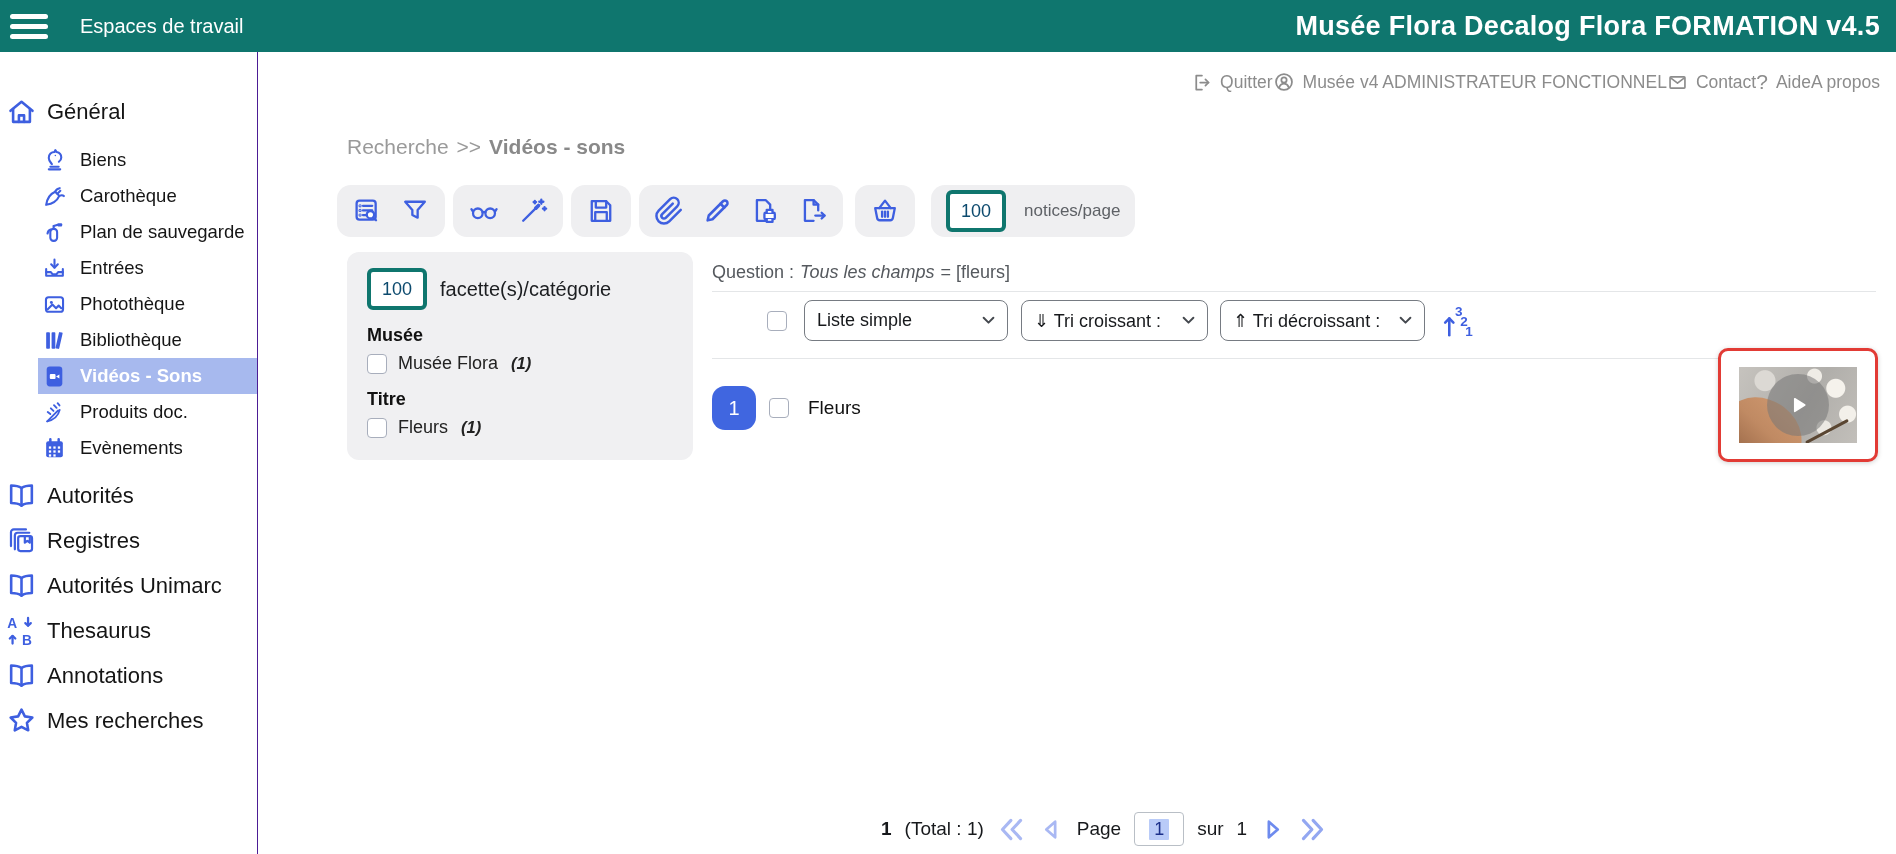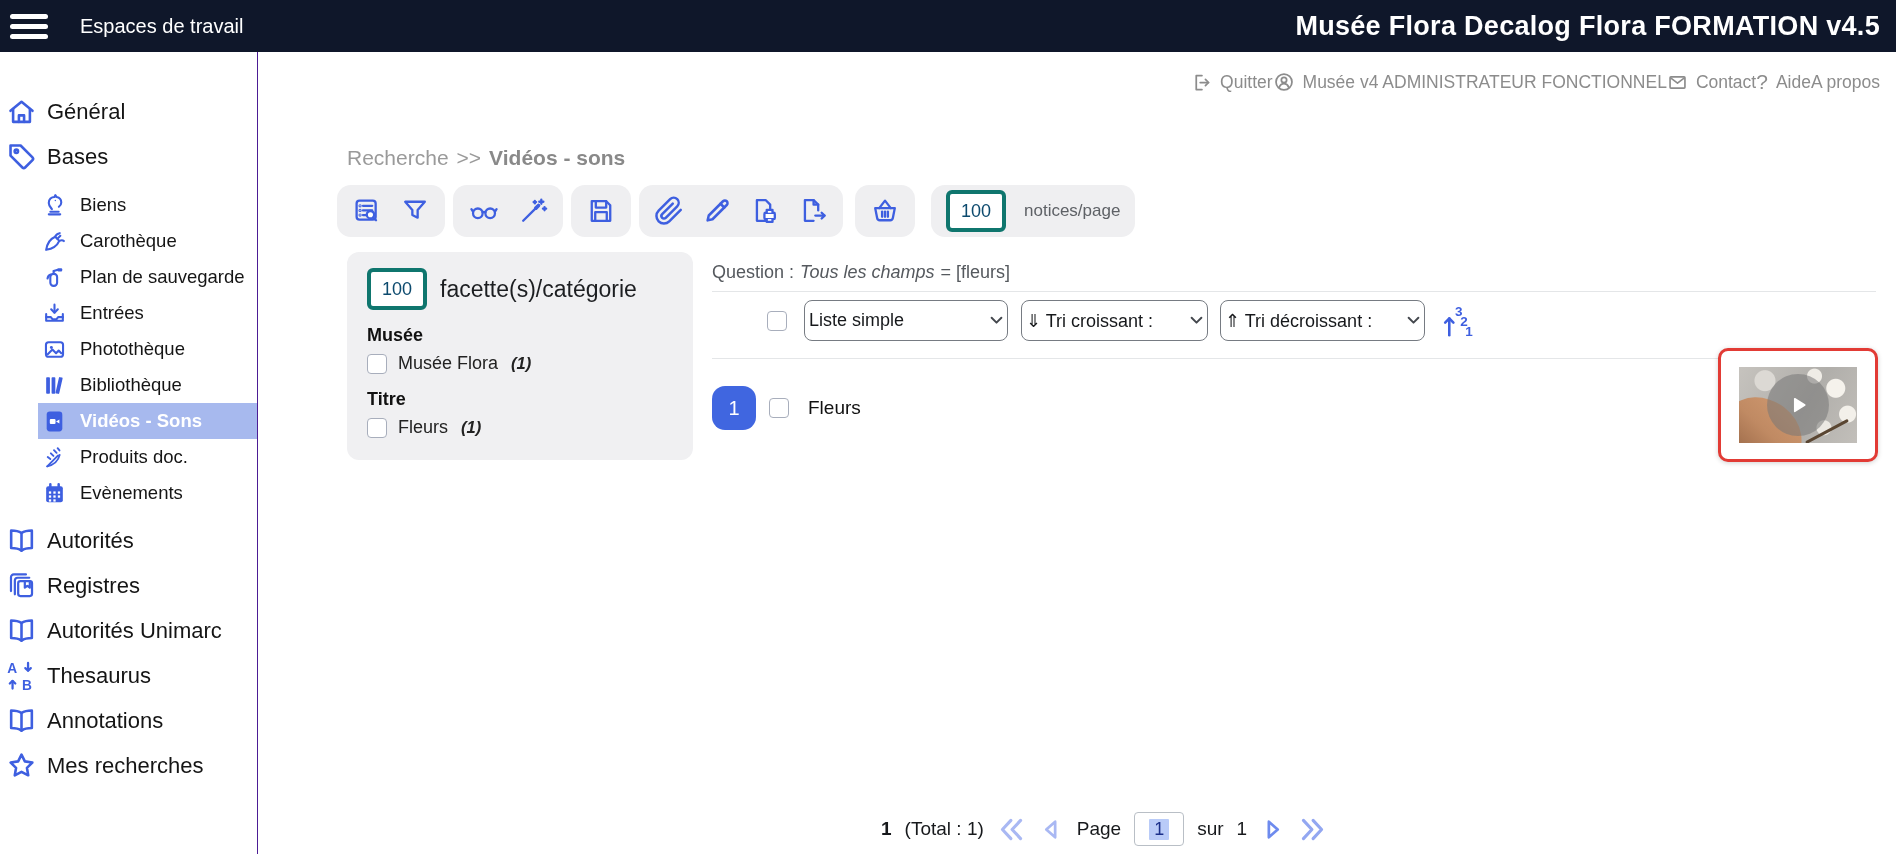--- a/index.html
+++ b/index.html
@@ -1,40 +1,40 @@
 <!DOCTYPE html>
 <html><head>
 <meta charset="utf-8">
 <style>
   html,body{margin:0;padding:0}
   body{width:1896px;height:854px;overflow:hidden;position:relative;background:#fff;font-family:"Liberation Sans",sans-serif;}
 
   
-  .hdr{position:absolute;top:0;left:0;right:0;height:52px;background:#0f172a;display:flex;align-items:center;z-index:5}
+  .hdr{position:absolute;top:0;left:0;right:0;height:52px;background:#0f766e;display:flex;align-items:center;z-index:5}
   .burger{width:38px;margin-left:10px;cursor:pointer}
   .burger i{display:block;height:5px;background:#fff;border-radius:2.5px;margin:5px 0}
   .ws{color:#fff;font-size:20px;margin-left:32px}
   .appttl{margin-left:auto;margin-right:16px;color:#fff;font-size:27px;font-weight:bold;letter-spacing:.3px}
 
   
   .sb{position:absolute;top:52px;left:0;width:258px;bottom:0;border-right:1px solid #4c1d95;padding-top:37px;box-sizing:border-box;overflow:hidden;background:#fff}
   .si{display:flex;align-items:center;cursor:pointer}
   .si.l1{height:45px;padding-left:6px;gap:10px;font-size:22px;color:#151515}
   .si.l2{height:36px;margin-left:38px;gap:13px;font-size:18.5px;color:#151515;padding-left:4px}
   .si.sel{background:#a7b9ee;color:#fff;font-weight:bold}
   .gap8{height:8px}.gap7{height:7px}
   .ic{display:inline-flex;flex:none}
   .ic svg{display:block}
 
   
   .main{position:absolute;left:259px;top:52px;right:0;bottom:0;background:#fff}
   .acct{position:absolute;top:18px;right:16px;display:flex;align-items:center;color:#8c8c8c;font-size:17.5px;white-space:nowrap}
   .acct .it{display:flex;align-items:center;gap:8px;cursor:pointer}
   .qmark{font-size:21px;color:#8c8c8c}
-  .crumb{position:absolute;left:88px;top:94px;font-size:21px;color:#9a9a9a;display:flex;gap:8px}
+  .crumb{position:absolute;left:88px;top:83px;font-size:21px;color:#9a9a9a;display:flex;gap:8px}
   .crumb b{color:#898989}
 
   .tbar{position:absolute;left:78px;top:133px;display:flex;gap:8px;align-items:center}
   .pill{height:52px;background:#efeff1;border-radius:14px;display:flex;align-items:center;gap:18px;padding:0 15px}
   .tbtn{display:inline-flex;cursor:pointer}
   .mlA{margin-left:4px}.mlB{margin-left:8px}
   .numbox{width:52px;height:34px;background:#fff;border:4px solid #0f766e;border-radius:6px;display:flex;align-items:center;justify-content:center;font-size:18px;color:#0c4a6e}
   .pplabel{color:#5e6166;font-size:17px}
 
   .facets{position:absolute;left:88px;top:200px;width:346px;height:208px;background:#f0f0f2;border-radius:12px;box-sizing:border-box;padding:16px 20px}
@@ -43,21 +43,21 @@
   .fopt{display:flex;align-items:center;gap:11px;margin-top:7px;font-size:18px;color:#222}
   .fcount{font-weight:bold;font-style:italic;font-size:16.5px;margin-left:2px}
   .cb{width:20px;height:20px;background:#fff;border:1.5px solid #a8aebc;border-radius:4px;box-sizing:border-box;flex:none;cursor:pointer}
 
   .qline{position:absolute;left:453px;top:210px;font-size:18px;color:#55595e;display:flex;gap:6px}
   .qline .fld{font-style:italic}
   .hr{position:absolute;left:453px;right:20px;border-top:1px solid #e4e6e8}
   .hr1{top:239px}.hr2{top:306px}
 
   .sortrow{position:absolute;left:453px;top:248px;display:flex;align-items:center}
-  .fsel{height:41px;border:1px solid #767b82;border-radius:8px;background:#fff;display:flex;align-items:center;justify-content:space-between;padding:0 4px;font-size:18px;color:#16181b;box-sizing:border-box;cursor:pointer}
+  .fsel{height:41px;border:1px solid #767b82;border-radius:8px;background:#fff;display:flex;align-items:center;justify-content:space-between;padding:0 12px;font-size:18px;color:#16181b;box-sizing:border-box;cursor:pointer}
   .w1{width:204px;margin-left:17px}.w2{width:187px;margin-left:13px}.w3{width:205px;margin-left:12px}
   .cbml{margin-left:55px}
   .sort321{margin-left:15px;display:inline-flex;cursor:pointer}
 
   .res{position:absolute;left:453px;top:334px;display:flex;align-items:center}
   .badge{width:44px;height:44px;border-radius:13px;background:#4066e0;color:#fff;font-size:20px;display:flex;align-items:center;justify-content:center;cursor:pointer}
   .res .cb{margin-left:13px}
   .rtitle{font-size:19px;color:#111;margin-left:19px}
 
   .thumb{position:absolute;left:1459px;top:296px;width:154px;height:108px;background:#fff;border:3px solid #e23b35;border-radius:10px;box-shadow:0 1px 5px rgba(0,0,0,.18);display:flex;align-items:center;justify-content:center;cursor:pointer}
@@ -94,29 +94,20 @@
 <div class="sb">
   <div class="si l1">
     <span class="ic">
         <svg width="31" height="31" viewBox="0 0 24 24" stroke="#3e5fe0" fill="none" stroke-width="2" stroke-linecap="round" stroke-linejoin="round">
           <path d="M3.5 11.5 12 4.5l8.5 7"></path>
           <path d="M5.5 10v10h13V10"></path>
           <path d="M10 20v-5h4v5"></path>
         </svg>
       </span>
     <span>Général</span>
-  </div>
-  <div class="si l1">
-    <span class="ic">
-        <svg width="31" height="31" viewBox="0 0 24 24" stroke="#3e5fe0" fill="none" stroke-width="2" stroke-linecap="round" stroke-linejoin="round">
-          <path d="M3.5 3.5h7.8l9.2 9.2a1.5 1.5 0 0 1 0 2.1l-5.7 5.7a1.5 1.5 0 0 1-2.1 0L3.5 11.3z"></path>
-          <circle cx="8" cy="8" r="1.3"></circle>
-        </svg>
-      </span>
-    <span>Bases</span>
   </div>
   <div class="gap8"></div>
   <div class="si l2">
     <span class="ic">
         <svg width="25" height="25" viewBox="0 0 24 24" stroke="#3e5fe0" fill="none" stroke-width="2" stroke-linecap="round" stroke-linejoin="round">
           <path d="M6.5 20.5h11"></path>
           <path d="M8 18h8"></path>
           <path d="M9.5 15.5C8 13.5 6.5 12 6.5 9.5 6.5 6 9 3.8 12 3.8l.8-1.8 1.2 1.9c2.6.6 4.5 2.6 4.5 5.1 0 2.2-1.1 3.3-2.3 4.2"></path>
           <circle cx="12.8" cy="7.2" r=".7" fill="#3e5fe0" stroke="none"></circle>
         </svg>
@@ -425,21 +416,21 @@
     </div>
     <div class="pill mlB">
       <span class="numbox">100</span>
       <span class="pplabel">notices/page</span>
     </div>
   </div>
 
   <div class="facets">
     <div class="row1">
       <span class="numbox">100</span>
-      <span style="font-size:23px;color:#1c1e21">facette(s)/catégorie</span>
+      <span style="font-size:20px;color:#1c1e21">facette(s)/catégorie</span>
     </div>
     <div class="ftitle">Musée</div>
     <div class="fopt">
       <span class="cb"></span>
       <span>Musée Flora</span>
       <span class="fcount">(1)</span>
     </div>
     <div class="ftitle">Titre</div>
     <div class="fopt">
       <span class="cb"></span>

